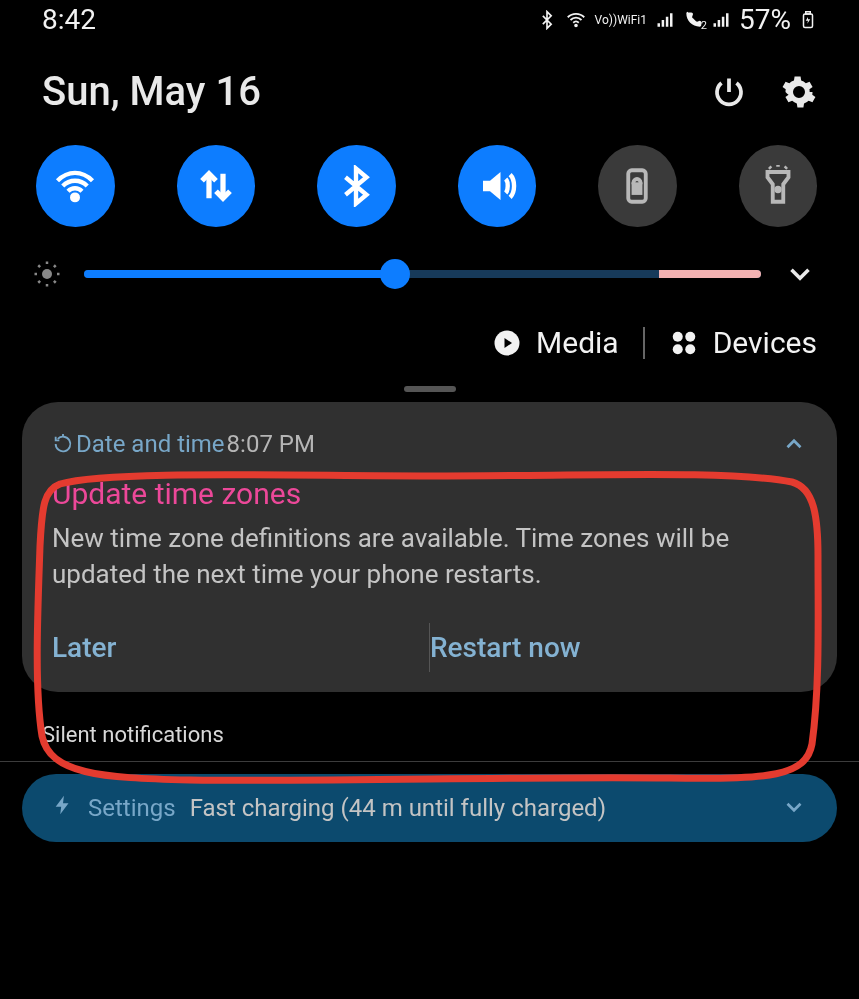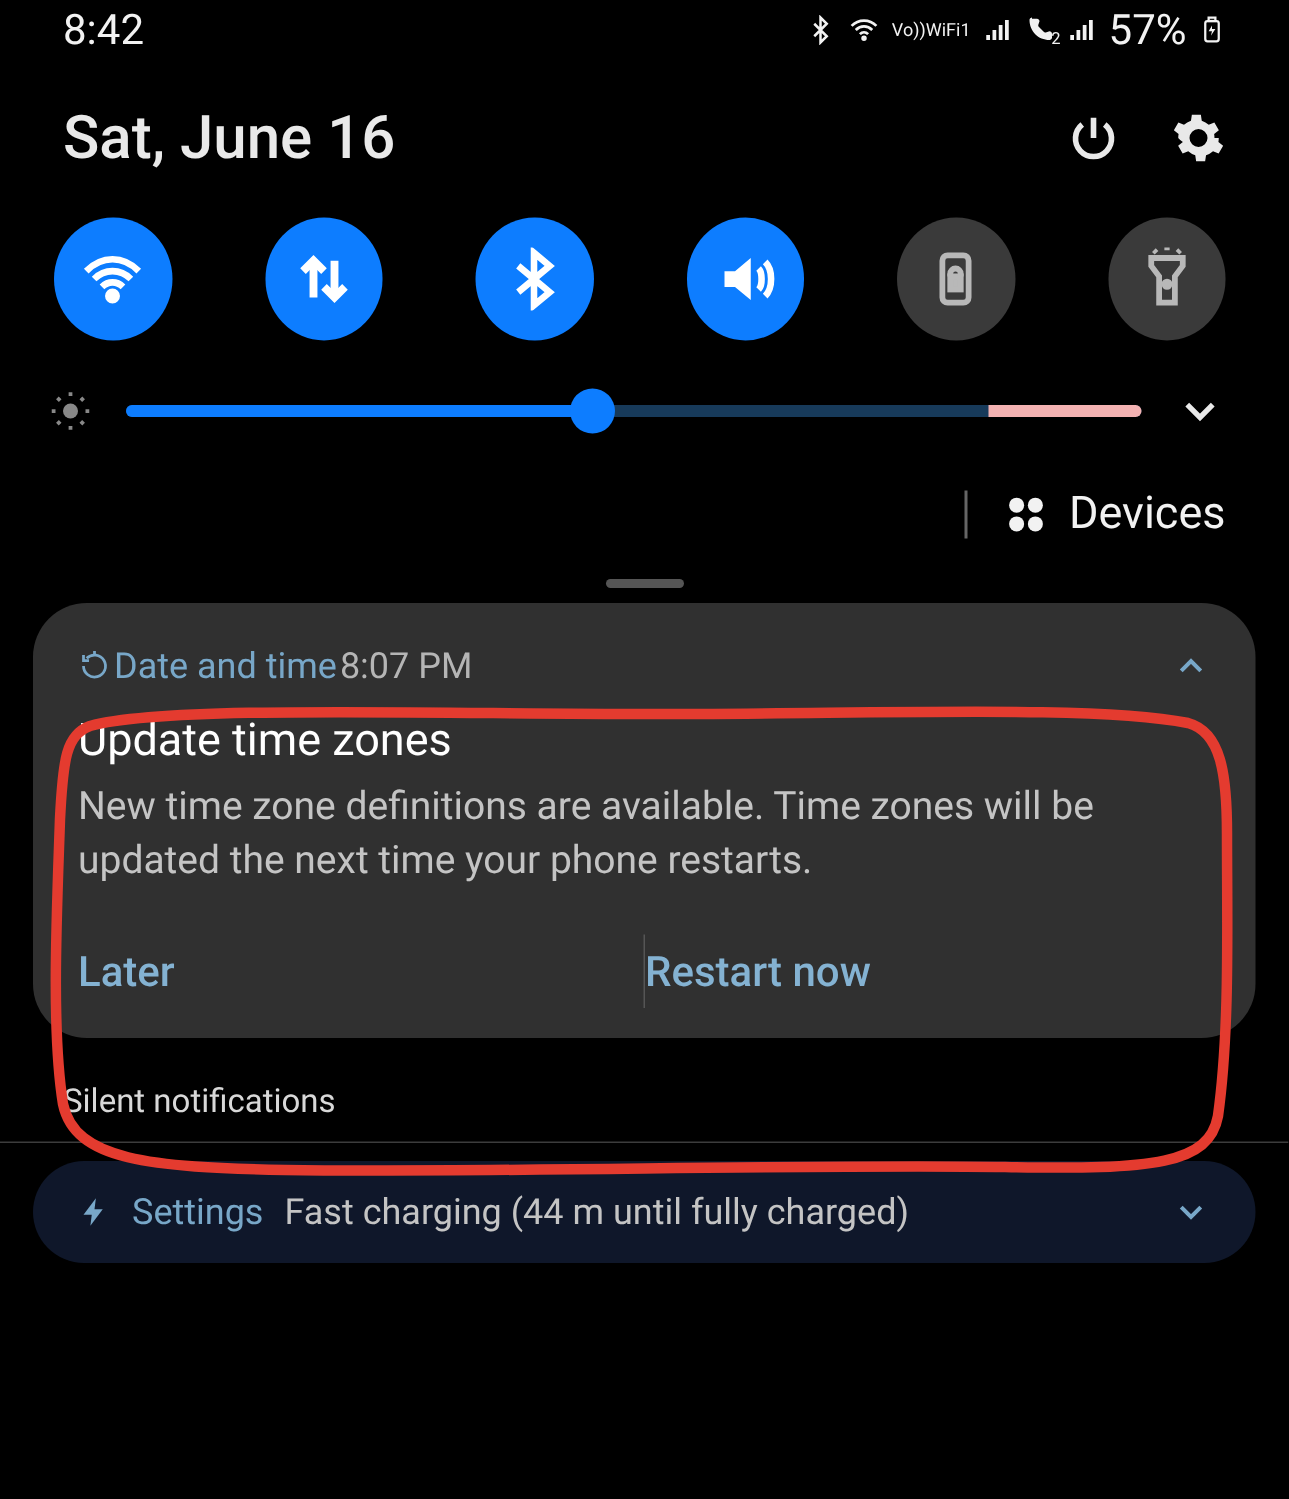--- a/index.html
+++ b/index.html
@@ -84,21 +84,21 @@
       background:#303030;
       border-radius:36px;
       padding:28px 30px 16px 30px;
       position:relative;
     }
     .card-head { display:flex; align-items:center; gap:2px; font-size:24px; }
     .card-head .app { color:#78a7c8; }
     .card-head .ts { color:#b5b5b5; }
     .card-head svg { width:22px; height:22px; color:#78a7c8; }
     .card-head .chevup { margin-left:auto; color:#78a7c8; width:26px;height:26px;}
-    .card-title { font-size:30px; color:#ffffff; margin-top:18px; }
+    .card-title { font-size:30px; color:#ec4899; margin-top:18px; }
     .card-body  { font-size:26px; color:#c4c4c4; margin-top:10px; line-height:1.38; }
     .card-actions { display:flex; margin-top:26px; }
     .card-actions .btn { flex:1; color:#84b2d2; font-size:28px; font-weight:500; padding:12px 0; }
     .card-actions .divider { width:1px; background:#555; margin:4px 0;}
 
     
     .annotation {
       position:absolute;
       left:30px; top:466px;
       width:792px; height:322px;
@@ -106,24 +106,24 @@
     }
 
     
     .silent-header {
       padding: 10px 42px 14px 42px;
       font-size:22px; color:#d8d8d8;
     }
     .hr { height:1px; background:#3c3c3c; margin:0; }
     .silent-card {
       margin: 12px 22px 18px 22px;
-      background:#0f172a;
+      background:#0c4a6e;
       border-radius:36px;
       padding:20px 30px;
-      display:flex; align-items:center; gap:14px;
+      display:flex; gap:14px;
       font-size:24px;
     }
     .silent-card .app { color:#78a7c8; }
     .silent-card .msg { color:#c4c4c4; }
     .silent-card svg.lead { width:22px; height:22px; color:#78a7c8; }
     .silent-card .chevd { margin-left:auto; color:#78a7c8; width:26px; height:26px;}
   </style>
 </head>
 <body>
 
@@ -169,21 +169,21 @@
       <svg viewBox="0 0 24 24" width="18" height="26" fill="none" stroke="currentColor" stroke-width="2">
           <rect x="6" y="4" width="12" height="18" rx="2"></rect>
           <rect x="9" y="1" width="6" height="3"></rect>
           <path d="M12 8l-3 5h3l-1 4 4-6h-3z" fill="currentColor" stroke="none"></path>
         </svg>
     </span>
   </div>
 </div>
 
 <div class="header-row">
-  <div class="date-text">Sat, June 16</div>
+  <div class="date-text">Sun, May 16</div>
   <div class="header-icons">
     <span class="hicon">
       <svg viewBox="0 0 24 24" fill="none" stroke="currentColor" stroke-width="2.5">
           <path d="M12 3v9"></path>
           <path d="M7 6a8 8 0 1 0 10 0"></path>
         </svg>
     </span>
     <span class="hicon">
       <svg viewBox="0 0 24 24" fill="currentColor">
           <path d="M12 8a4 4 0 1 0 0 8 4 4 0 0 0 0-8zm9 4c0 .6-.05 1.2-.15 1.8l2.1 1.6-2 3.5-2.5-1a9 9 0 0 1-3.1 1.8l-.4 2.6h-4l-.4-2.6a9 9 0 0 1-3.1-1.8l-2.5 1-2-3.5 2.1-1.6A9 9 0 0 1 3 12c0-.6.05-1.2.15-1.8L1.05 8.6l2-3.5 2.5 1a9 9 0 0 1 3.1-1.8L9.05 1.7h4l.4 2.6a9 9 0 0 1 3.1 1.8l2.5-1 2 3.5-2.1 1.6c.1.6.15 1.2.15 1.8z"></path>
@@ -253,20 +253,27 @@
     <div class="thumb"></div>
   </div>
   <span class="chev">
     <svg viewBox="0 0 24 24" fill="none" stroke="currentColor" stroke-width="2.5">
         <path d="M6 9l6 6 6-6"></path>
       </svg>
   </span>
 </div>
 
 <div class="md-row">
+  <div class="md-item">
+    <svg viewBox="0 0 24 24" fill="currentColor">
+        <circle cx="12" cy="12" r="10"></circle>
+        <path d="M10 8l6 4-6 4z" fill="#000"></path>
+      </svg>
+    <span>Media</span>
+  </div>
   <div class="vline"></div>
   <div class="md-item">
     <svg viewBox="0 0 24 24" fill="currentColor">
         <circle cx="7" cy="7" r="4"></circle>
         <circle cx="17" cy="7" r="4"></circle>
         <circle cx="7" cy="17" r="4"></circle>
         <circle cx="17" cy="17" r="4"></circle>
       </svg>
     <span>Devices</span>
   </div>

